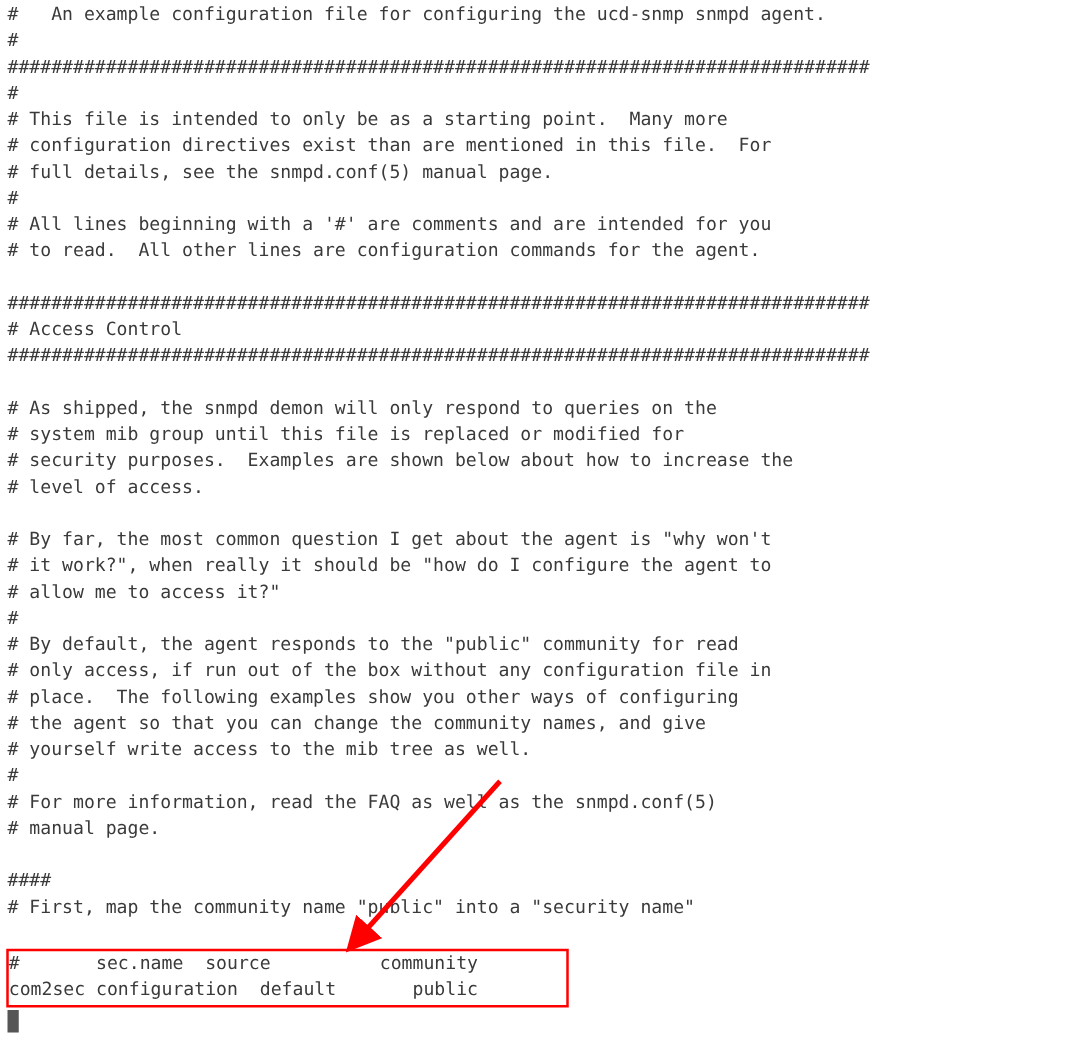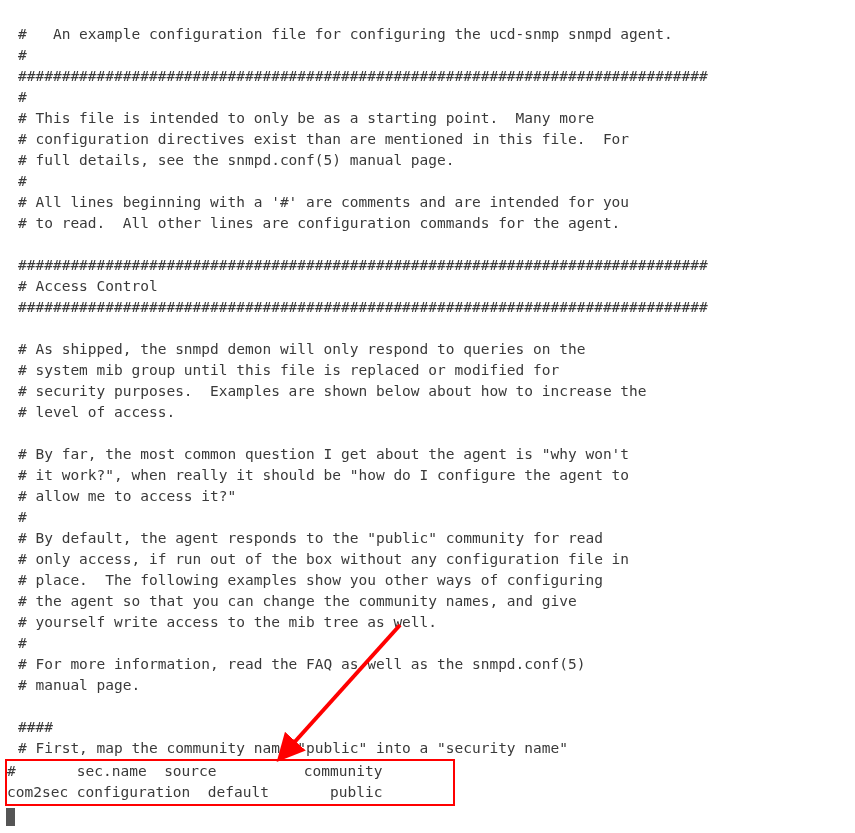--- a/index.html
+++ b/index.html
@@ -6,22 +6,22 @@
     margin: 0;
     padding: 0;
     background: #ffffff;
     width: 855px;
   }
   pre.file {
     font-family: "DejaVu Sans Mono", "Liberation Mono", Menlo, Consolas, monospace;
     font-size: 14.5px;
     line-height: 21px;
     color: #3a3a3a;
-    margin: 12px;
-    padding: 12px 0 0 6px;
+    margin: 0;
+    padding: 2px 0 0 6px;
     white-space: pre;
   }
   .line {
     display: block;
     min-height: 21px;
   }
   .highlight-box {
     border: 2px solid #ff0000;
     box-sizing: border-box;
   }

